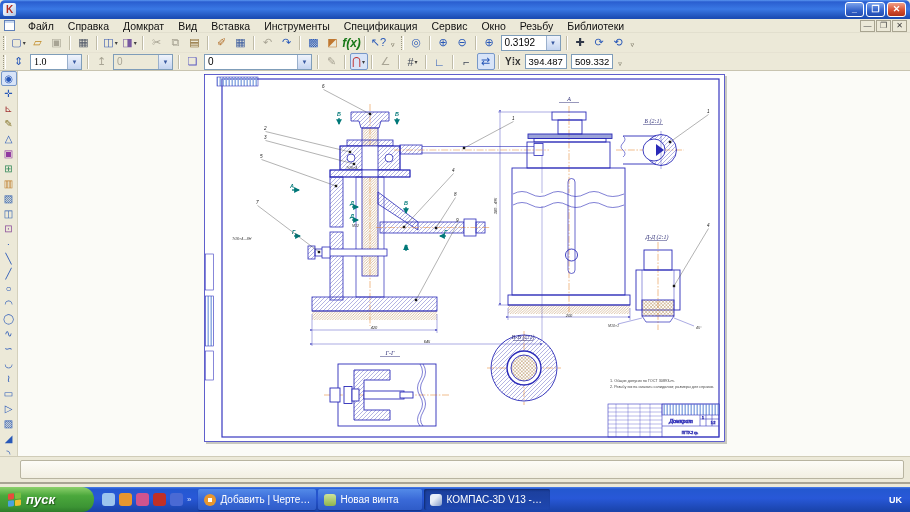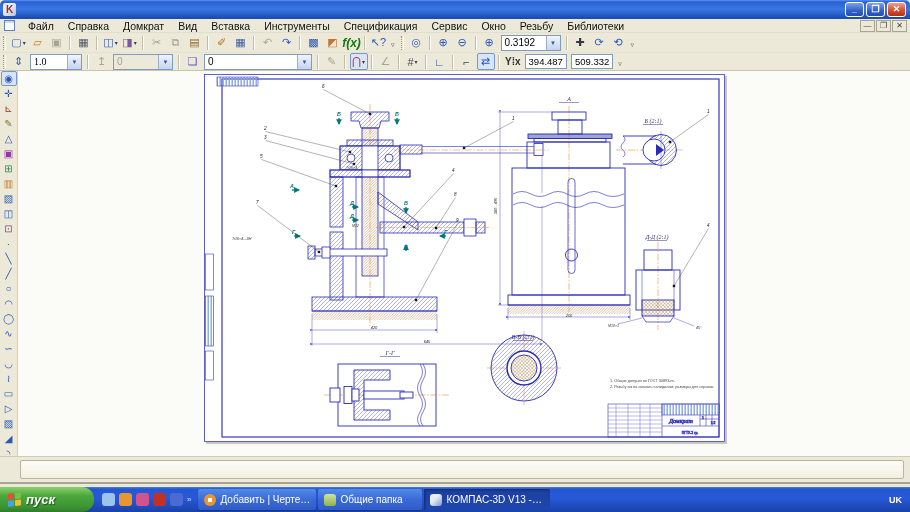--- a/index.html
+++ b/index.html
@@ -639,21 +639,21 @@
         <span class="qli" style="background: rgb(194, 48, 38);"></span>
         <span class="qli" style="background: rgb(74, 106, 212);"></span>
         <span class="qlmore">»</span>
       </div>
     <div class="taskbtn" style="width:118px;">
       <span class="ticon" style="background:radial-gradient(circle,#fff 25%,#e8962e 30%);border-radius:50%;"></span>
       <span class="tlabel">Добавить | Чертеж...</span>
     </div>
     <div class="taskbtn" style="width:104px;">
       <span class="ticon" style="background:linear-gradient(180deg,#cfe49a,#8fb44e);"></span>
-      <span class="tlabel">Общие папка</span>
+      <span class="tlabel">Новая винта</span>
     </div>
     <div class="taskbtn active" style="width:126px;">
       <span class="ticon" style="background:linear-gradient(135deg,#e8eef8 40%,#8098c8);"></span>
       <span class="tlabel">КОМПАС-3D V13 - [Д...</span>
     </div>
     <div class="tb-spacer"></div>
     <span class="lang">UK</span>
   </div>
 
 </div>

